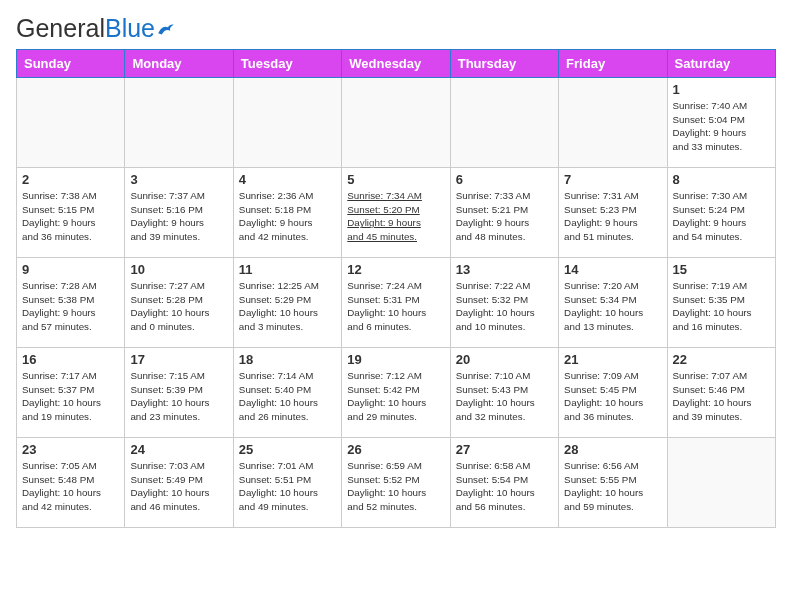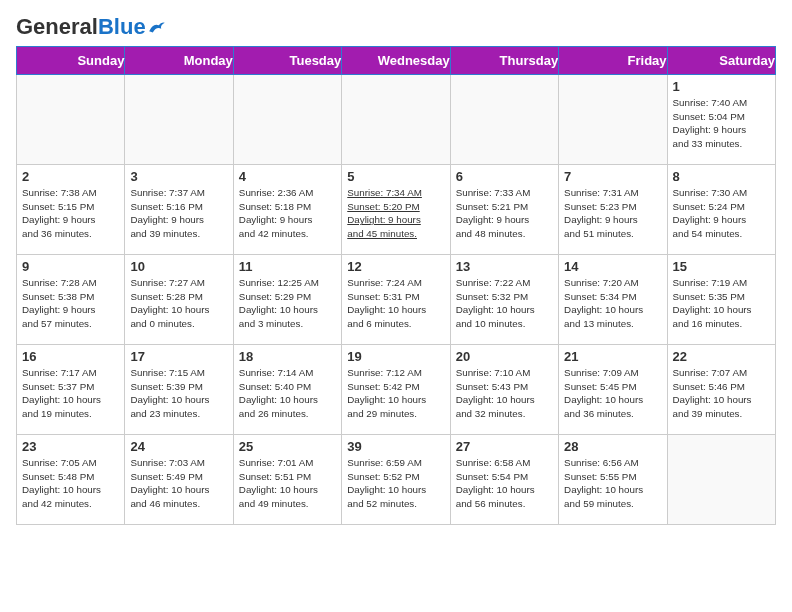--- a/index.html
+++ b/index.html
@@ -15,22 +15,22 @@
       align-items: flex-start;
       justify-content: space-between;
       margin-bottom: 8px;
     }
     .logo {
       display: flex;
       flex-direction: column;
       align-items: flex-start;
     }
     .logo-text {
-      font-size: 22px;
-      font-weight: bold;
+      font-size: 25px;
+      font-weight: normal;
       color: #333;
       line-height: 1;
     }
     .logo-text span.general { color: #333; }
     .logo-text span.blue { color: #1a73c8; }
     .logo-bird {
       width: 18px;
       height: 14px;
       display: inline-block;
       margin-left: 2px;
@@ -47,26 +47,26 @@
     .calendar-subtitle {
       font-size: 14px;
       color: #555;
     }
     .calendar {
       width: 100%;
       border-collapse: collapse;
       border: 1px solid #ccc;
     }
     .calendar th {
-      background: #a21caf;
+      background: #d946ef;
       color: #fff;
       font-size: 13px;
       font-weight: bold;
-      padding: 6px 0;
-      text-align: right;
+      padding: 6px 7px;
+      text-align: left;
       border: 1px solid #2e7bcf;
     }
     .calendar td {
       width: calc(100% / 7);
       vertical-align: top;
       border: 1px solid #ccc;
       padding: 4px 5px;
       font-size: 10.5px;
       color: #333;
       min-height: 90px;
@@ -300,21 +300,21 @@
 and 46 minutes.</div>
         </td>
         <td>
           <span class="day-num">25</span>
           <div class="day-info" style="white-space: pre-line;">Sunrise: 7:01 AM
 Sunset: 5:51 PM
 Daylight: 10 hours
 and 49 minutes.</div>
         </td>
         <td>
-          <span class="day-num">39</span>
+          <span class="day-num">26</span>
           <div class="day-info" style="white-space: pre-line;">Sunrise: 6:59 AM
 Sunset: 5:52 PM
 Daylight: 10 hours
 and 52 minutes.</div>
         </td>
         <td>
           <span class="day-num">27</span>
           <div class="day-info" style="white-space: pre-line;">Sunrise: 6:58 AM
 Sunset: 5:54 PM
 Daylight: 10 hours

